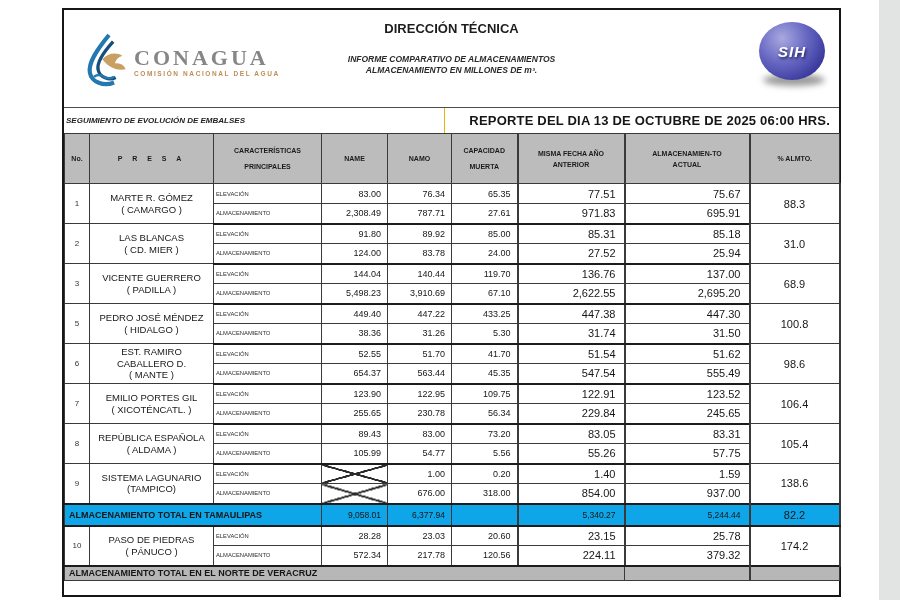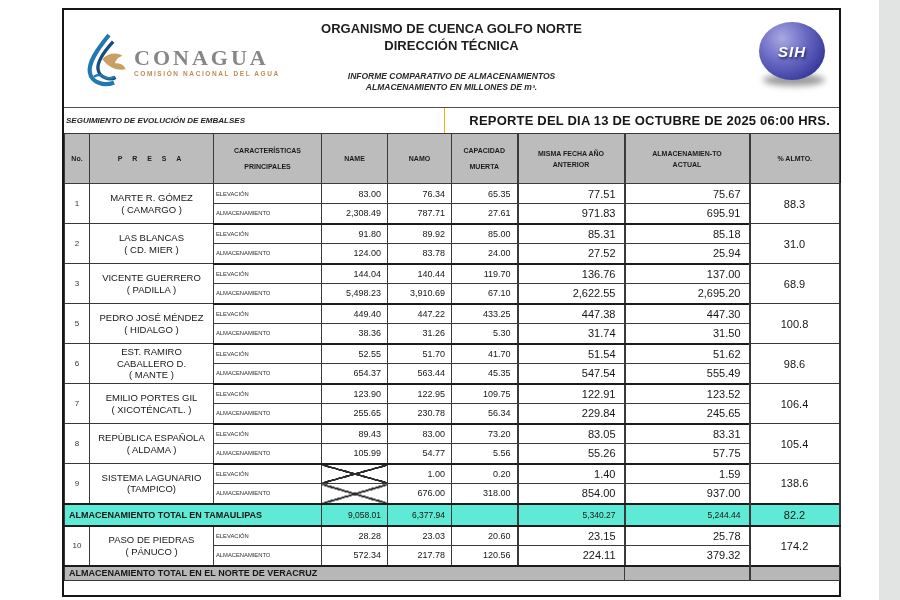--- a/index.html
+++ b/index.html
@@ -43,21 +43,21 @@
   th.c-big div + div { margin-top:0; }
   th.c-pct { font-size:9px; }
   td { background:#fff; }
   td.no { text-align:center; font-size:8px; color:#333; }
   td.presa { text-align:center; font-size:9.5px; line-height:11.5px; padding:1px 2px; }
   td.lbl { font-size:5.8px; color:#2e2e2e; padding-left:2px; vertical-align:middle; }
   td.num { text-align:right; padding-right:6px; font-size:9px; height:20px; }
   td.b { font-size:11px; padding-right:8px; border-left-width:2px; }
   td.pct { text-align:center; font-size:11px; border-left-width:2px; border-right-width:2px; }
   tr.gend td { border-bottom:2px solid #1c1c1c; }
-  tr.total td { background:#5eead4; border-top:2px solid #1c1c1c; border-bottom:2px solid #1c1c1c; height:22px; }
+  tr.total td { background:#0ea5e9; border-top:2px solid #1c1c1c; border-bottom:2px solid #1c1c1c; height:22px; }
   td.tlabel { font-size:9px; font-weight:bold; padding-left:4px; }
   tr.total td.num { font-size:8.5px; }
   tr.total td.pct { font-size:11px; }
   tr.vtot td { background:#b7b7b7; height:15px; border-top:2px solid #1c1c1c; }
   .xcell { background-image:
       linear-gradient(to top right, transparent calc(50% - 1px), #2b2b2b calc(50% - 1px), #2b2b2b calc(50% + 1px), transparent calc(50% + 1px)),
       linear-gradient(to bottom right, transparent calc(50% - 1px), #2b2b2b calc(50% - 1px), #2b2b2b calc(50% + 1px), transparent calc(50% + 1px)); }
 </style>
 </head>
 <body>
@@ -75,21 +75,20 @@
             <path d="M22 32 c6-7 17-9 24-4 c-5 2-7 4-9 9 c7 0 11 2 13 7 c-9 2-20-1-28-12z" fill="#c9a063"></path>
             <path d="M12 53 q6-4 12 0 q6 4 12 0" fill="none" stroke="#2478b0" stroke-width="3"></path>
           </svg>
         </span>
         <div class="logo-text">
           <div class="logo-name">CONAGUA</div>
           <div class="logo-sub">COMISIÓN NACIONAL DEL AGUA</div>
         </div>
       </div>
       <div class="titles">
-        <div class="t1">ORGANISMO DE CUENCA GOLFO NORTE</div>
         <div class="t1">DIRECCIÓN TÉCNICA</div>
         <div class="t2wrap">
           <div class="t2">INFORME COMPARATIVO DE ALMACENAMIENTOS</div>
           <div class="t2">ALMACENAMIENTO EN MILLONES DE m³.</div>
         </div>
       </div>
       <div class="sih">
         <div class="sih-shadow"></div>
         <div class="sih-ball">
           <span>SIH</span>

